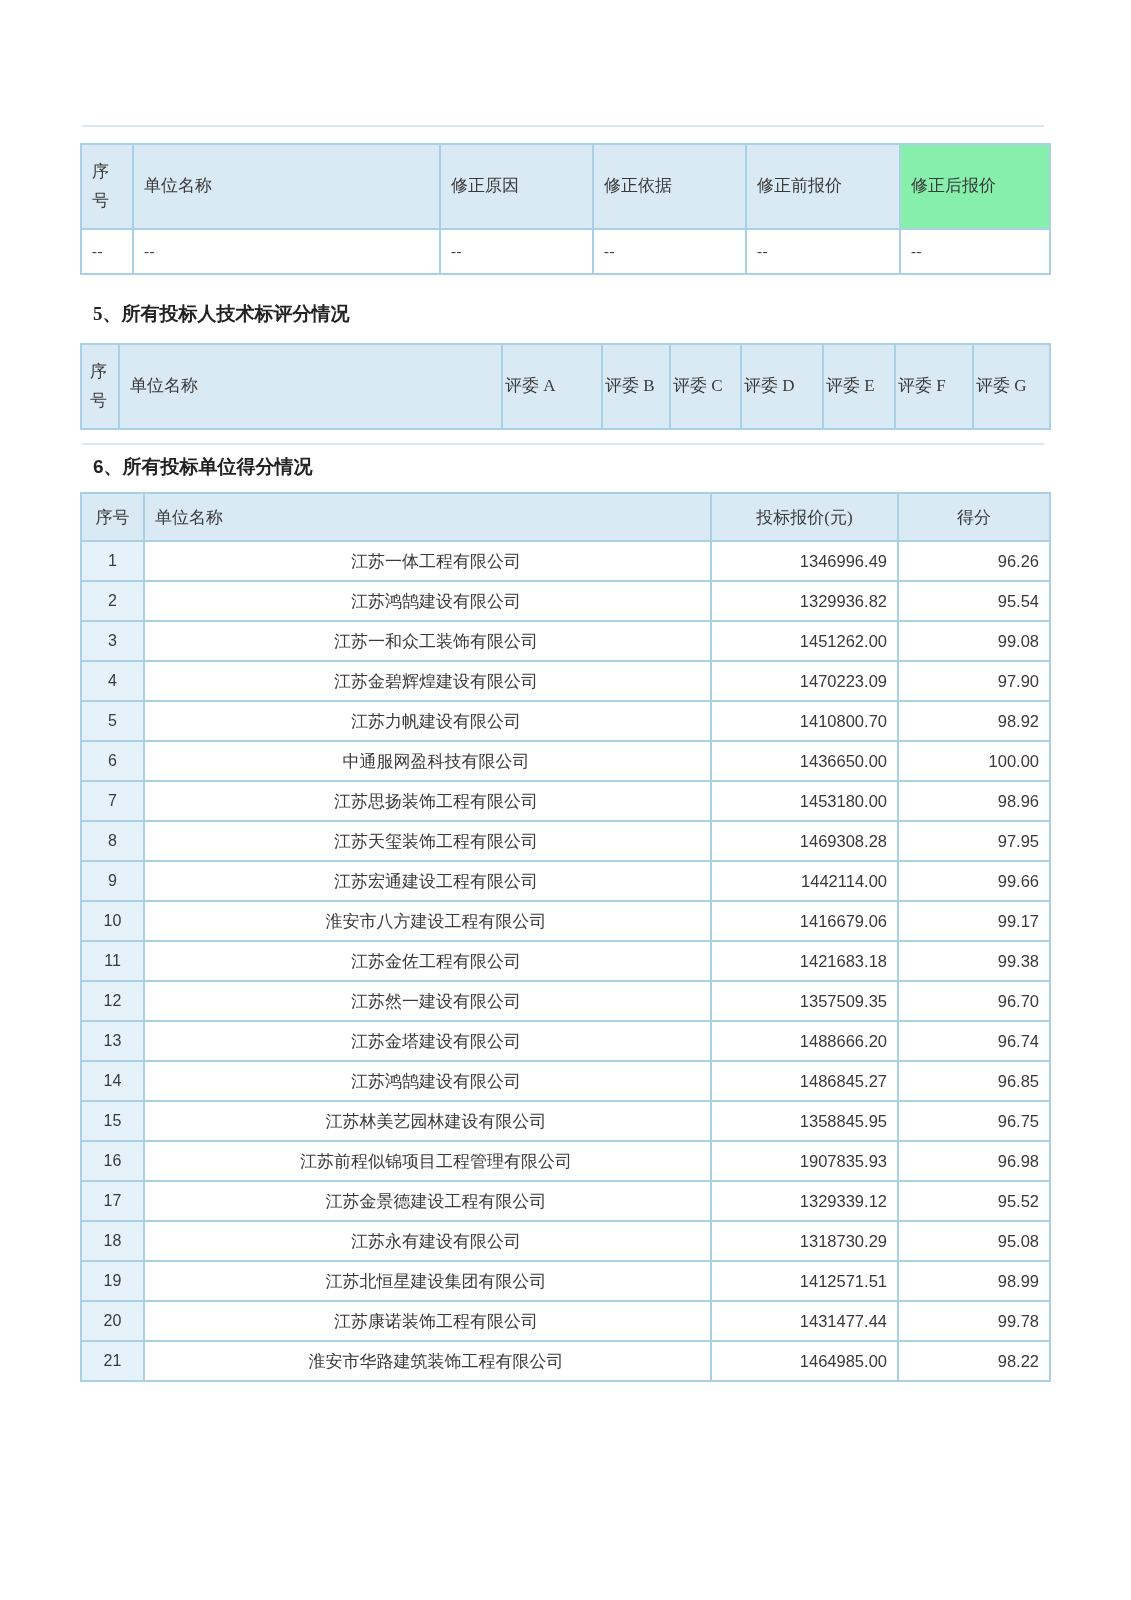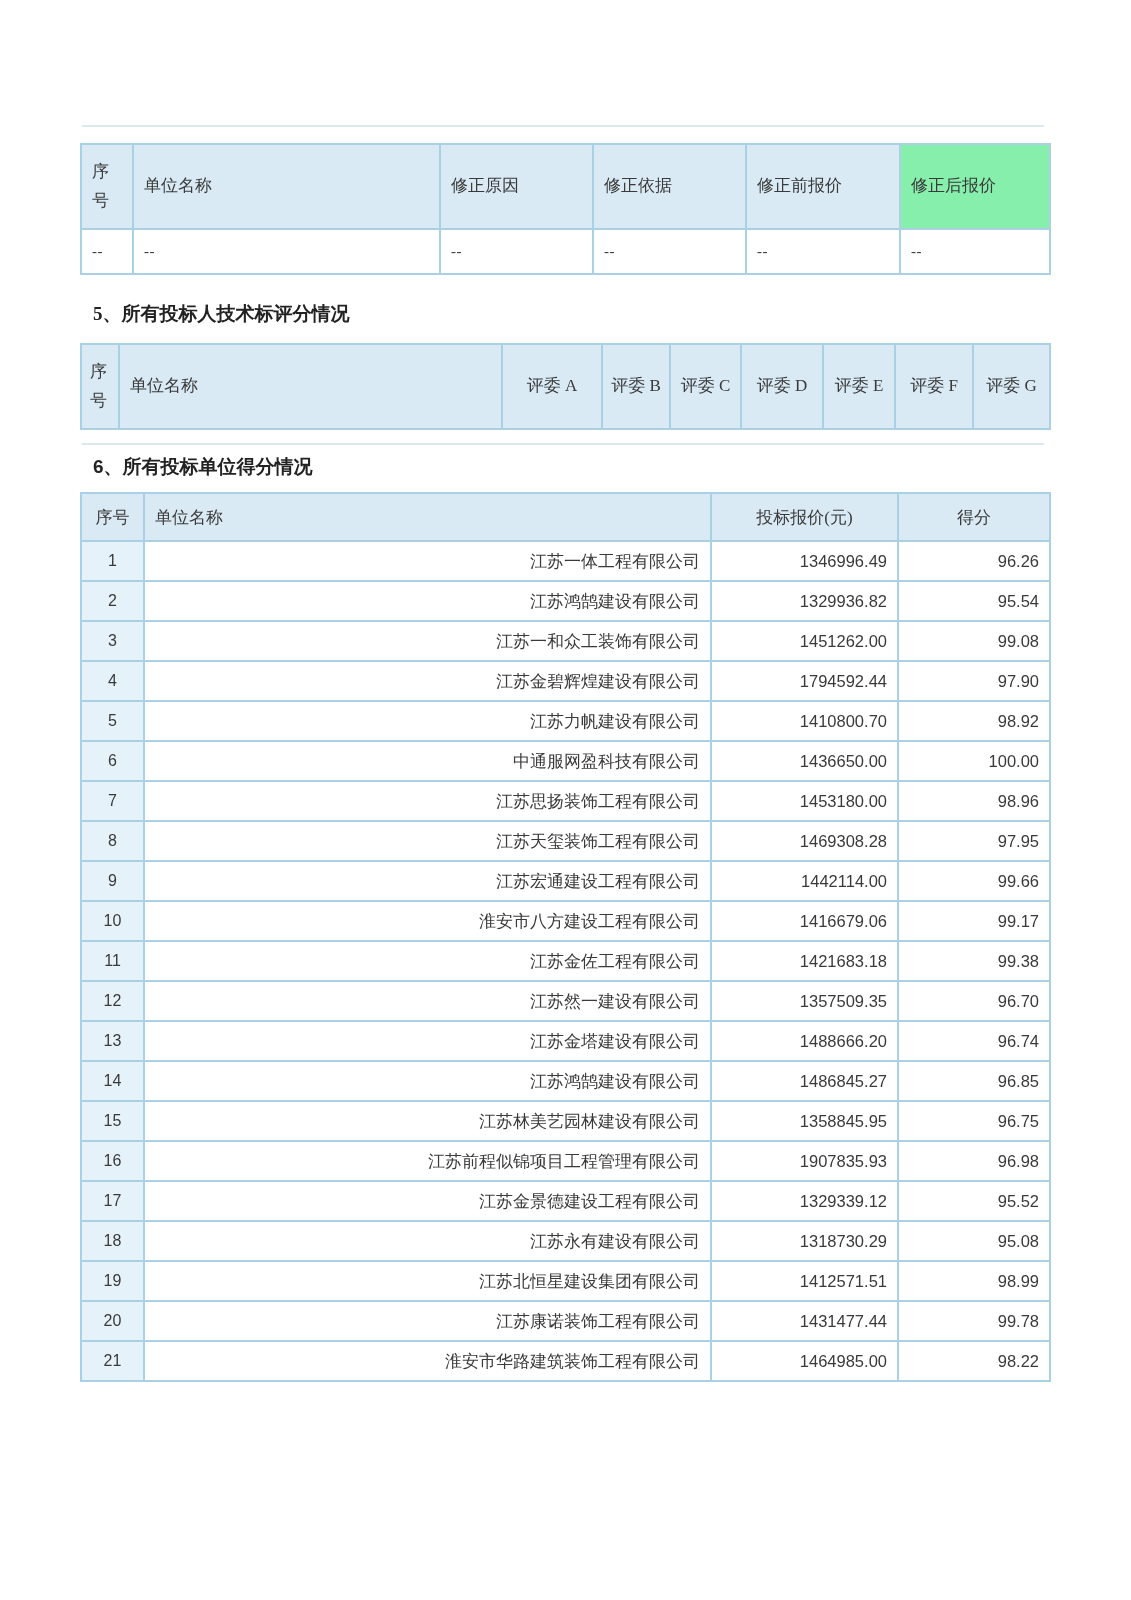--- a/index.html
+++ b/index.html
@@ -69,34 +69,34 @@
     line-height: 26px;
     color: var(--heading_text);
   }
   .hd5 { top: 301px; font-family: Liberation Serif, serif; }
   .hd6 { top: 454px; text-align: right; }
 
   
   .t2 { top: 343px; }
   .t2 th { height: 85px; line-height: 1.7; }
   .t2 th.th-idx { padding: 0 8px; }
-  .t2 th.th-judge { text-align: center; padding: 0 2px; white-space: nowrap; margin-left: 7px; }
+  .t2 th.th-judge { text-align: left; padding: 0 2px; white-space: nowrap; margin-left: 7px; }
 
   
   .t3 { top: 492px; }
   .t3 th { height: 48px; }
   .t3 th.th-center { text-align: center; }
   .t3 td { height: 40px; background: #ffffff; }
   .t3 td.c-idx {
     background: var(--index_col_bg);
     text-align: center;
     font-family: "Liberation Sans", "DejaVu Sans", sans-serif;
     font-size: 16px;
   }
-  .t3 td.c-name { text-align: right; padding-left: 27px; }
+  .t3 td.c-name { text-align: center; padding-left: 27px; }
   .t3 td.c-num {
     text-align: right;
     font-family: "Liberation Sans", "DejaVu Sans", sans-serif;
     font-size: 16.5px;
   }
 </style>
 </head>
 <body>
 
 <div class="page">
@@ -197,21 +197,21 @@
         </tr>
         <tr>
           <td class="c-idx">3</td>
           <td class="c-name">江苏一和众工装饰有限公司</td>
           <td class="c-num">1451262.00</td>
           <td class="c-num">99.08</td>
         </tr>
         <tr>
           <td class="c-idx">4</td>
           <td class="c-name">江苏金碧辉煌建设有限公司</td>
-          <td class="c-num">1794592.44</td>
+          <td class="c-num">1470223.09</td>
           <td class="c-num">97.90</td>
         </tr>
         <tr>
           <td class="c-idx">5</td>
           <td class="c-name">江苏力帆建设有限公司</td>
           <td class="c-num">1410800.70</td>
           <td class="c-num">98.92</td>
         </tr>
         <tr>
           <td class="c-idx">6</td>

